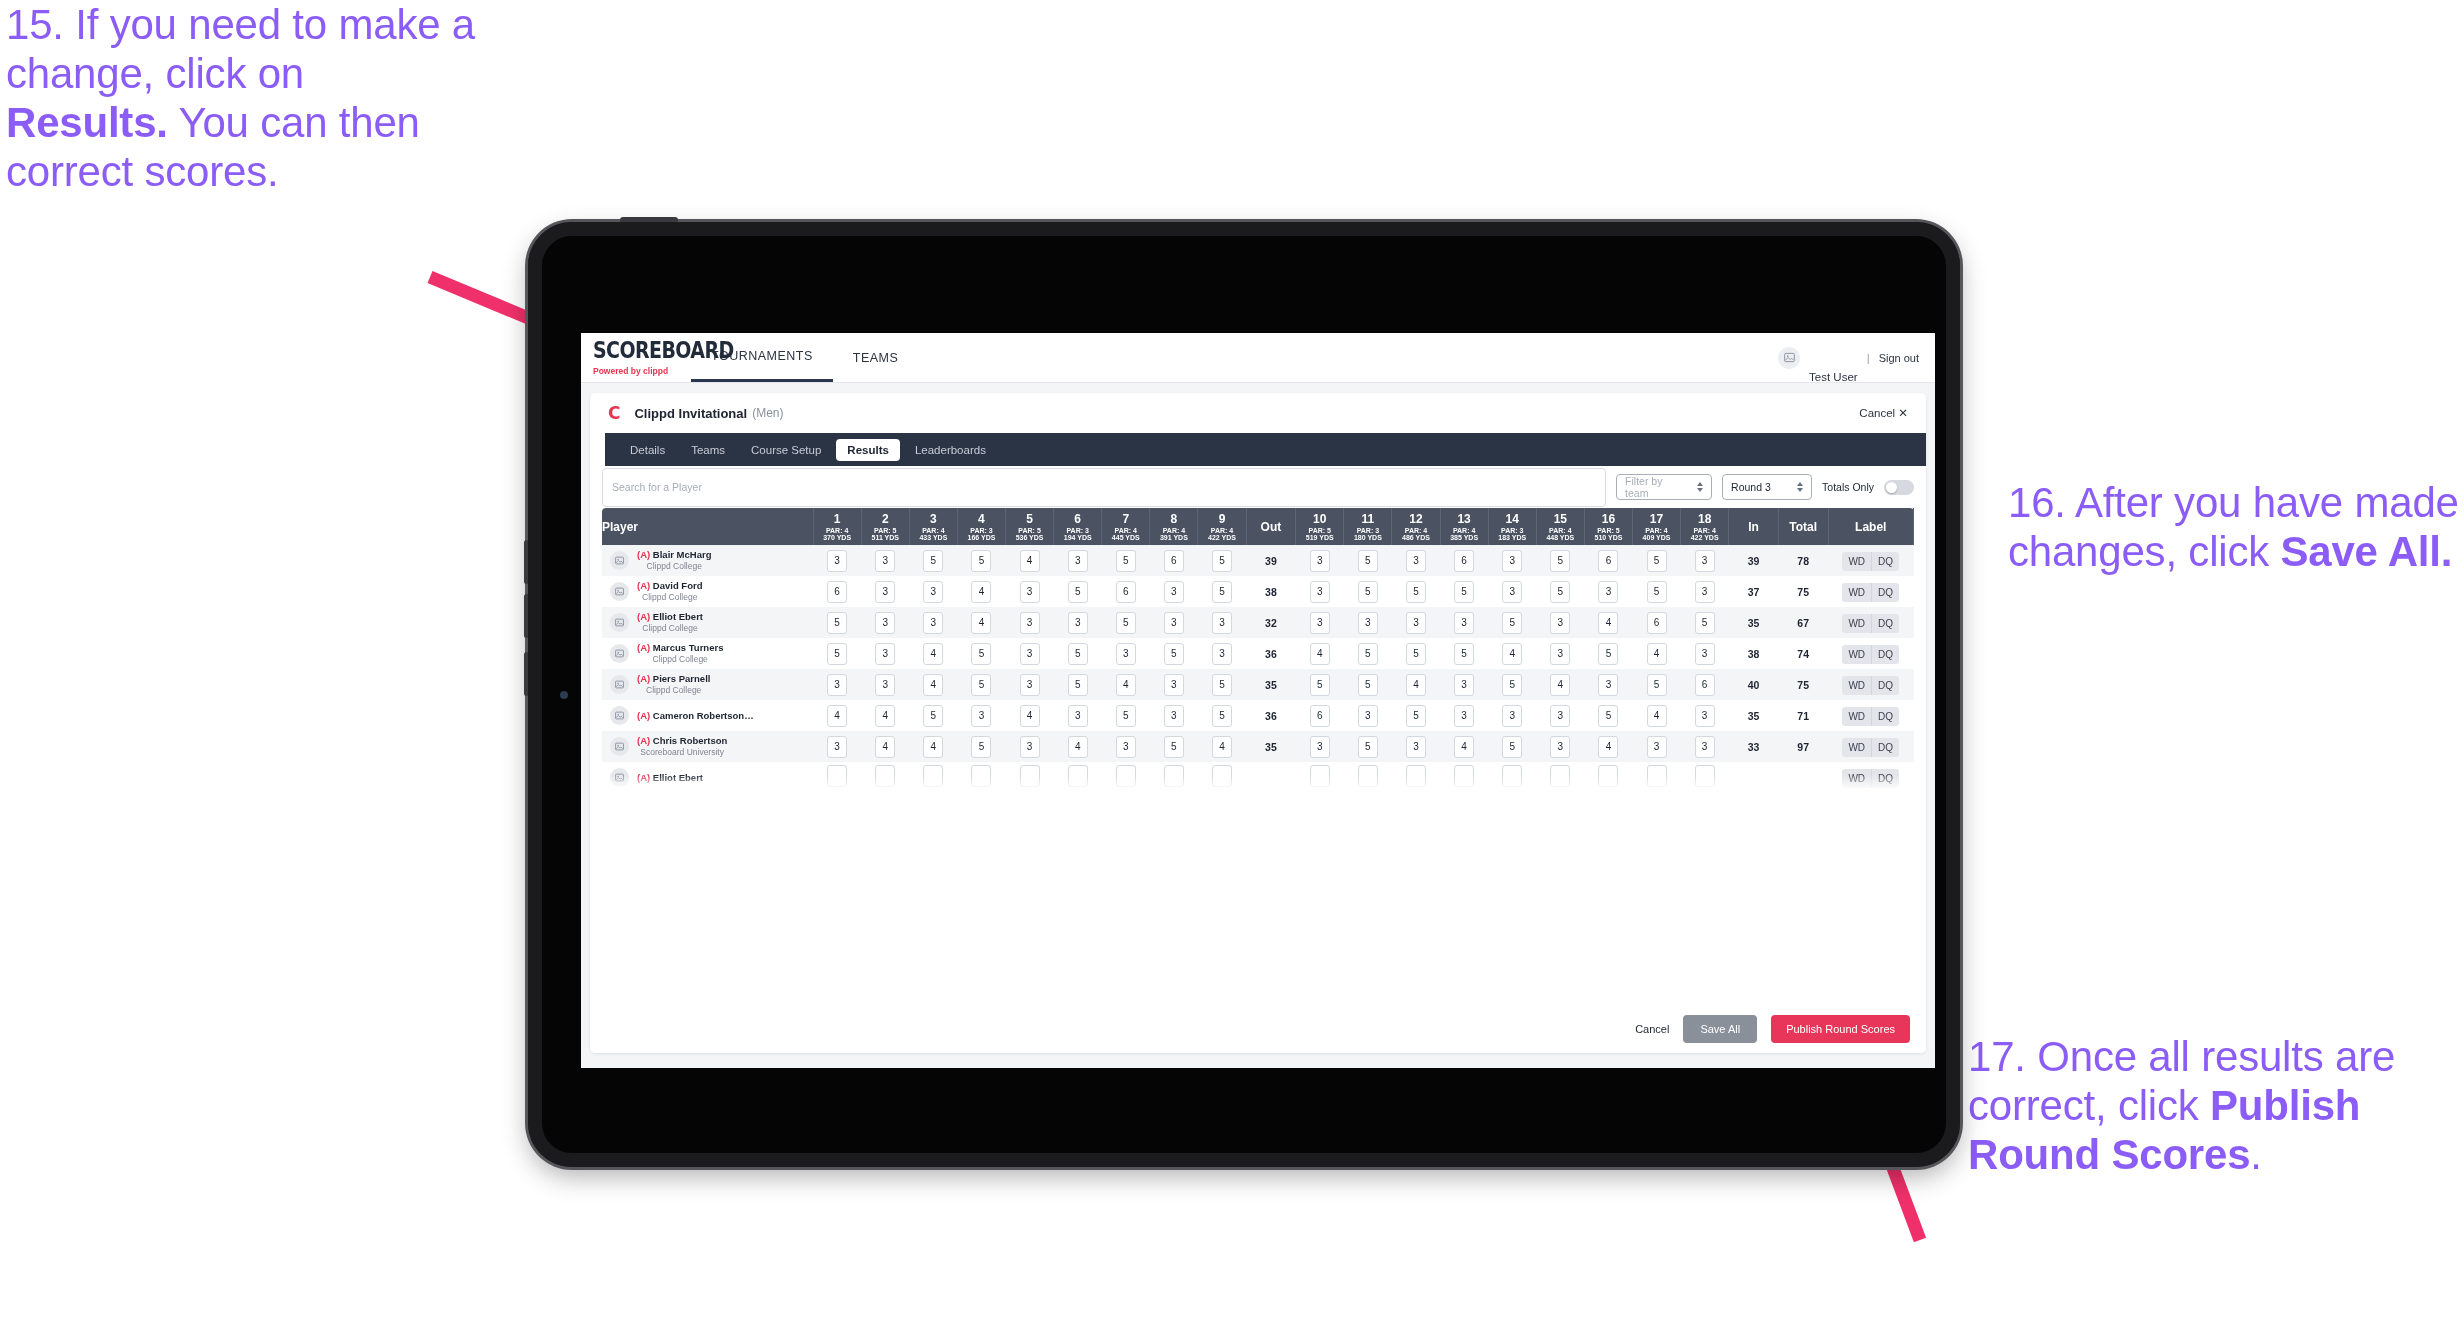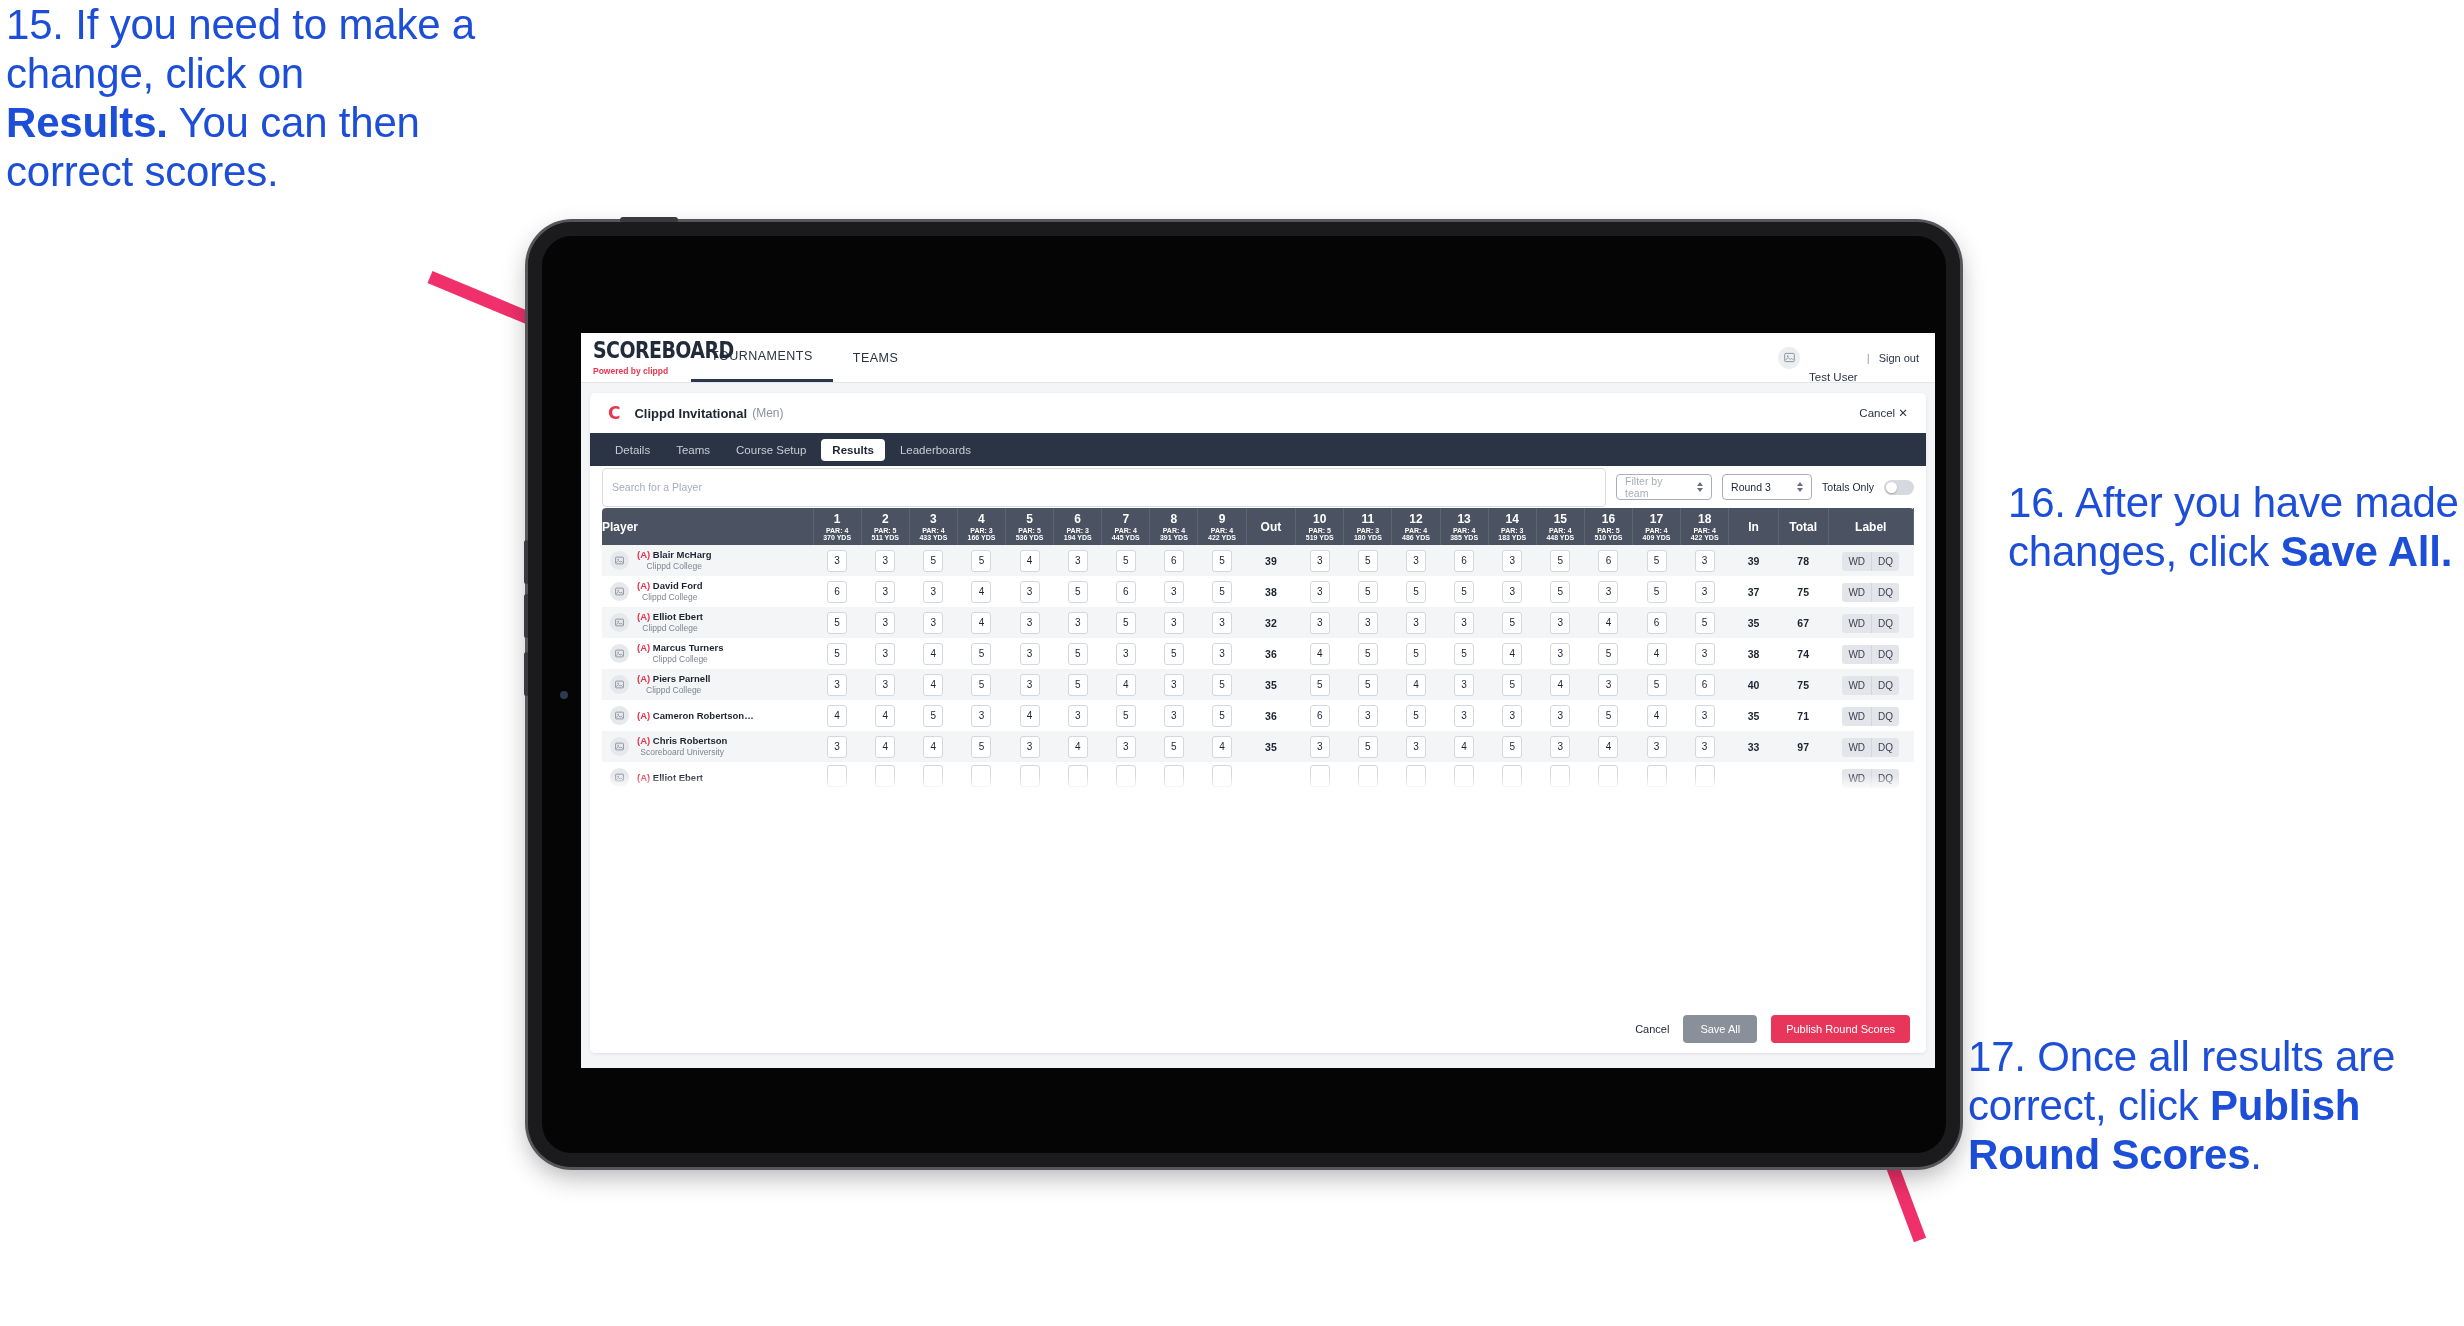--- a/index.html
+++ b/index.html
@@ -7,21 +7,21 @@
     width: 2464px; height: 1326px;
     background: #ffffff;
     font-family: "Liberation Sans", sans-serif;
     overflow: hidden;
   }
   #page { position: relative; width: 2464px; height: 1326px; }
 
   
   .annot {
     position: absolute;
-    color: #1d4ed8;
+    color: #8b5cf6;
     font-size: 42px;
     line-height: 1.17;
     font-weight: 400;
     letter-spacing: -0.2px;
   }
   .annot b { font-weight: 700; }
   #annot-15 { left: 6px;  top: 0px;   width: 470px; }
   #annot-16 { left: 2008px; top: 478px; width: 456px; }
   #annot-17 { left: 1968px; top: 1032px; width: 496px; }
 
@@ -99,21 +99,21 @@
   #card-head { height: 40px; display: flex; align-items: center; padding: 0 18px; }
   #c-logo { color: #e8344e; font-weight: 800; font-size: 17px; font-family: "DejaVu Sans", sans-serif; }
   #tourn-name { font-size: 13px; font-weight: 600; color: #1d2330; margin-left: 14px; }
   #tourn-gender { font-size: 12px; color: #8a919e; margin-left: 5px; }
   #head-spacer { flex: 1; }
   #cancel-x { font-size: 11.5px; color: #2b3240; cursor: pointer; }
 
   
   #tabbar {
     background: #2b3444; height: 33px; display: flex; align-items: center;
-    padding: 0 14px; gap: 4px;
+    padding: 0 14px; gap: 4px; margin-left: 15px;
   }
   .tab {
     font-size: 11.5px; color: #c7ccd6; padding: 5px 11px; border-radius: 4px; cursor: pointer;
   }
   .tab.active { background: #ffffff; color: #1d2330; font-weight: 700; }
 
   
   #filterbar { height: 42px; display: flex; align-items: center; padding: 0 12px; gap: 10px; background:#fff; }
   #search-input {
     flex: 1; height: 39px; border: 1px solid #d8dbe1; border-radius: 4px;

